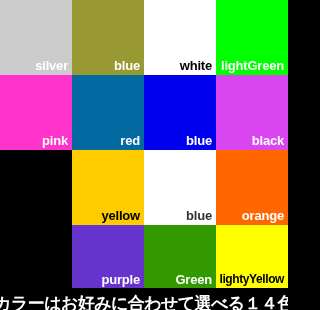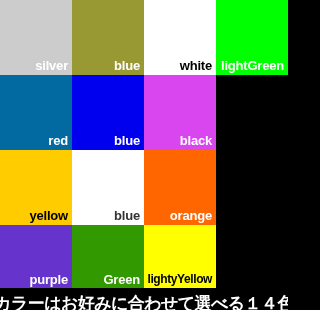--- a/index.html
+++ b/index.html
@@ -82,20 +82,23 @@
       </div>
       <div class="swatch r1" style="background: rgb(153, 153, 51);">
         <span class="swatch-label" style="color: rgb(255, 255, 255);">blue</span>
       </div>
       <div class="swatch r1" style="background: rgb(255, 255, 255);">
         <span class="swatch-label" style="color: rgb(0, 0, 0);">white</span>
       </div>
       <div class="swatch r1" style="background: rgb(0, 255, 0);">
         <span class="swatch-label" style="color: rgb(255, 255, 255);">lightGreen</span>
       </div>
+      <div class="swatch r2" style="background: rgb(255, 51, 204);">
+        <span class="swatch-label" style="color: rgb(255, 255, 255);">pink</span>
+      </div>
       <div class="swatch r2" style="background: #0369a1;">
         <span class="swatch-label" style="color: rgb(255, 255, 255);">red</span>
       </div>
       <div class="swatch r2" style="background: rgb(0, 0, 238);">
         <span class="swatch-label" style="color: rgb(255, 255, 255);">blue</span>
       </div>
       <div class="swatch r2" style="background: #d946ef;">
         <span class="swatch-label" style="color: rgb(255, 255, 255);">black</span>
       </div>
       <div class="swatch r3 empty" style="background: rgb(0, 0, 0);"></div>

